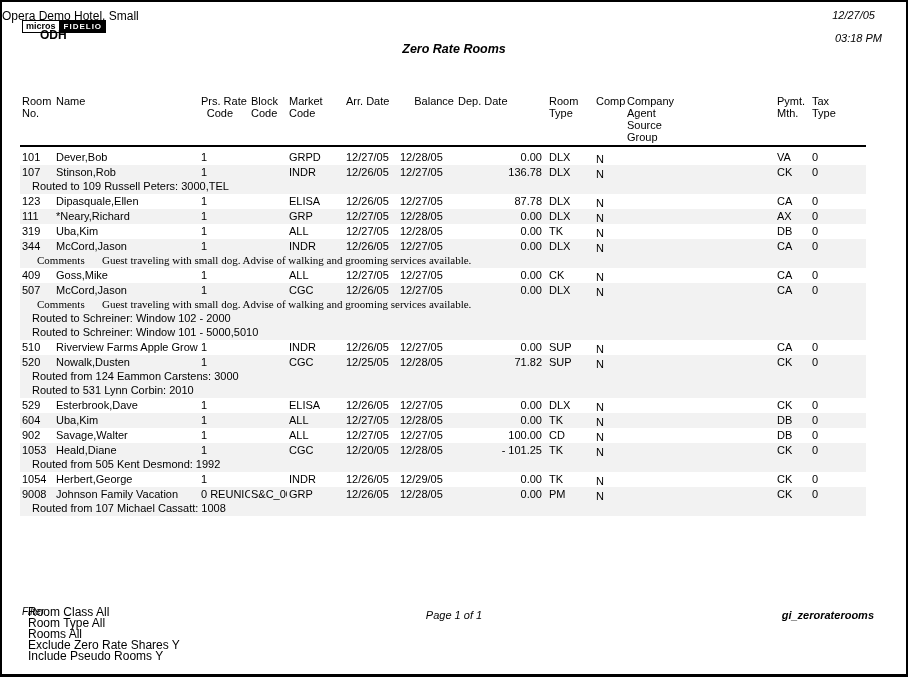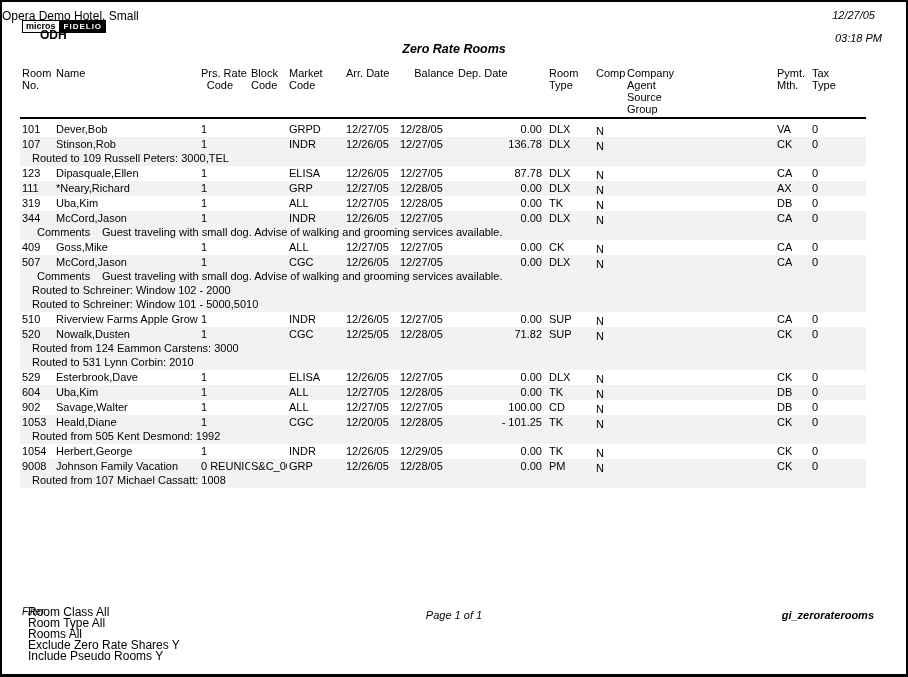--- a/index.html
+++ b/index.html
@@ -26,42 +26,42 @@
   }
   .prop-code { position: absolute; top: 26px; left: 38px; font-weight: bold; font-size: 12px; }
   .hotel-name { position: absolute; top: 7px; left: 0; width: 100%; text-align: left; font-size: 12px; }
   .report-title { position: absolute; top: 40px; left: 0; width: 100%; text-align: center; font-style: italic; font-weight: bold; font-size: 12.5px; }
   .run-date { position: absolute; top: 7px; right: 31px; font-style: italic; font-size: 11px; }
   .run-time { position: absolute; top: 30px; right: 24px; font-style: italic; font-size: 11px; }
   
   .report-table { position: absolute; top: 65px; left: 18px; width: 846px; font-size: 11px; }
   .grid-row { display: grid; grid-template-columns: 36px 142px 52px 37px 56px 55px 58px 88px 52px 31px 148px 35px 56px; }
   .hdr { line-height: 12px; padding-bottom: 2px; min-height: 48px; border-bottom: 2px solid #000; }
-  .hdr .cell { overflow: visible; }
+  .hdr .cell { overflow: visible; margin-top: 28px; }
   .cell { overflow: hidden; white-space: nowrap; }
   .c-room  { padding-left: 2px; }
   .c-name  { padding-left: 0; }
   .c-prs   { padding-left: 3px; }
   .hdr .c-prs { text-align: right; padding-right: 17px; }
   .c-block { padding-left: 1px; }
   .c-market{ padding-left: 2px; }
   .c-arr   { padding-left: 3px; }
   .c-dep   { padding-left: 2px; }
   .c-bal   { text-align: right; padding-right: 2px; }
   .c-rtype { padding-left: 5px; }
   .c-comp  { padding-left: 0; }
   .body-comp { position: relative; top: 2px; }
   .c-company{ padding-left: 0; }
   .c-pymt  { padding-left: 2px; }
   .c-tax   { padding-left: 2px; }
   .tbody { margin-top: 3px; }
   .group.shaded { background: #f2f2f2; }
   .data-row { height: 15px; line-height: 14px; }
   .subline { height: 14px; line-height: 13px; padding-left: 12px; white-space: nowrap; overflow: hidden; }
-  .subline.comments { display: flex; padding-left: 17px; }
+  .subline.comments { display: flex; padding-left: 17px; font-family: Liberation Serif, serif; }
   .comments-label { width: 65px; flex: 0 0 65px; }
   
   .filter-label { position: absolute; left: 20px; top: 604px; font-style: italic; font-size: 10px; }
   .filter-lines { position: absolute; left: 26px; top: 605px; font-size: 12px; line-height: 11px; }
   .page-number { position: absolute; left: 0; top: 607px; width: 100%; text-align: center; font-style: italic; font-size: 11px; }
   .report-id { position: absolute; right: 32px; top: 607px; font-style: italic; font-size: 11px; font-weight: bold; }
 </style>
 </head>
 <body>
 

